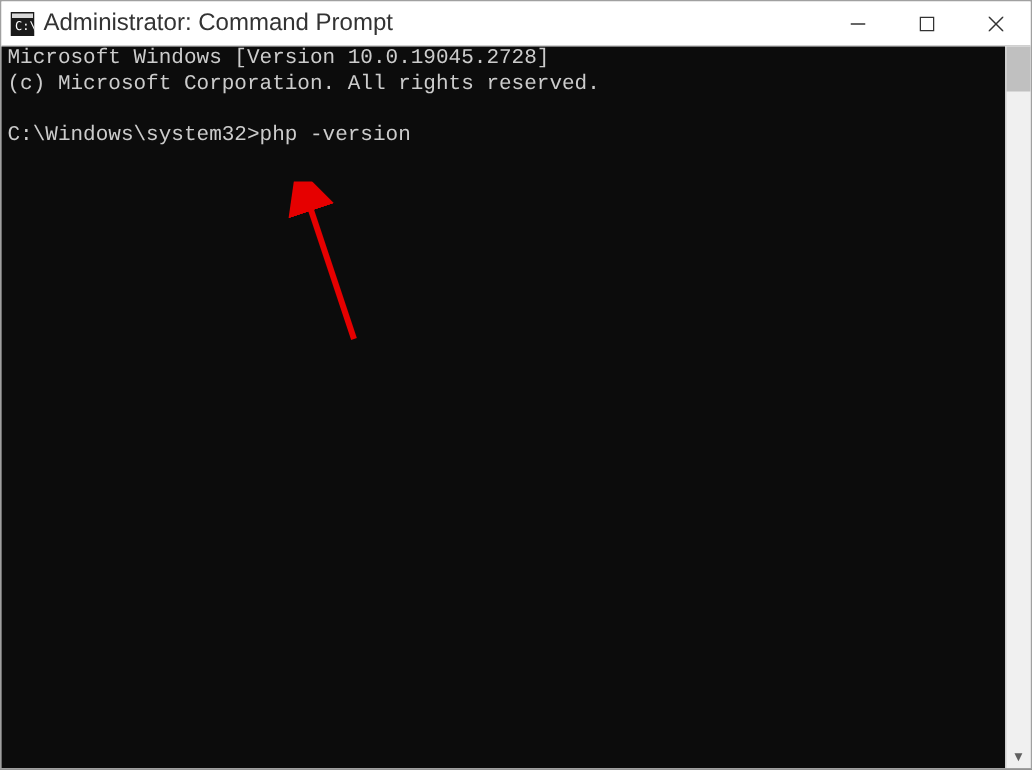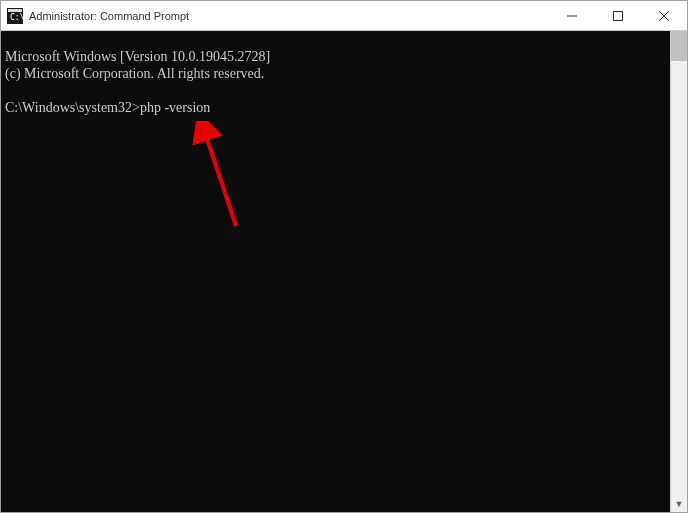--- a/index.html
+++ b/index.html
@@ -30,21 +30,21 @@
     .app-icon {
       width: 16px;
       height: 16px;
       margin-right: 6px;
       display: flex;
       align-items: center;
       justify-content: center;
     }
     .app-icon svg { display: block; }
     .title-text {
-      font-size: 11px;
+      font-size: 16px;
       color: #333;
       flex: 1;
     }
     .win-buttons { display: flex; height: 100%; }
     .win-btn {
       width: 46px;
       height: 100%;
       display: flex;
       align-items: center;
       justify-content: center;
@@ -56,24 +56,24 @@
     .win-btn svg { display: block; }
     .client-area {
       flex: 1;
       display: flex;
       position: relative;
     }
     .terminal {
       flex: 1;
       background: #0c0c0c;
       color: #cccccc;
-      font-family: Liberation Serif, serif;
+      font-family: Liberation Mono, monospace;
       font-size: 14px;
       line-height: 17px;
-      padding: 17px 4px;
+      padding: 0 4px;
       white-space: pre;
       overflow: hidden;
     }
     .scrollbar {
       width: 17px;
       background: #f0f0f0;
       border-left: 1px solid #d0d0d0;
       position: relative;
       flex: 0 0 auto;
     }

